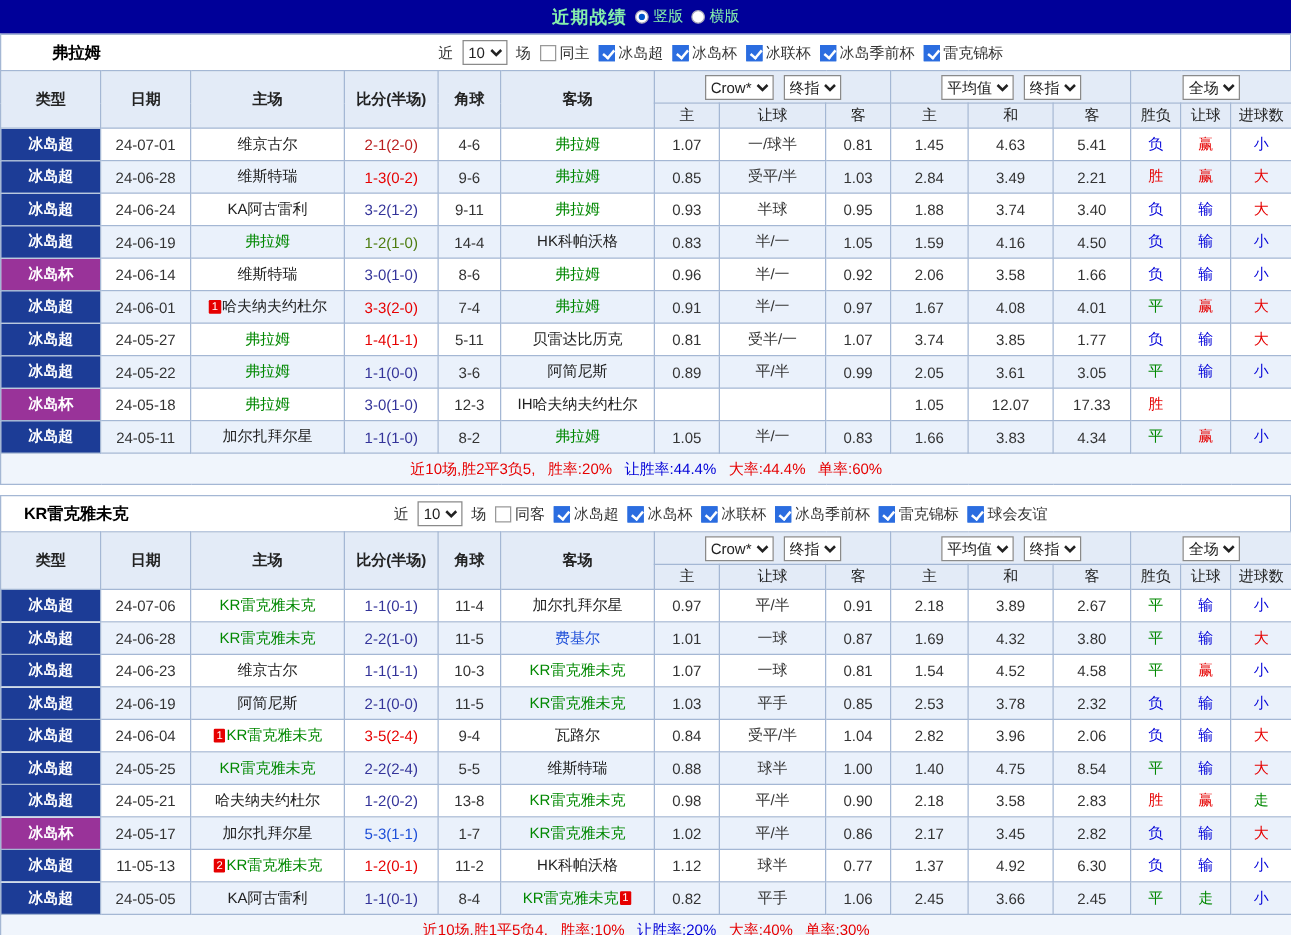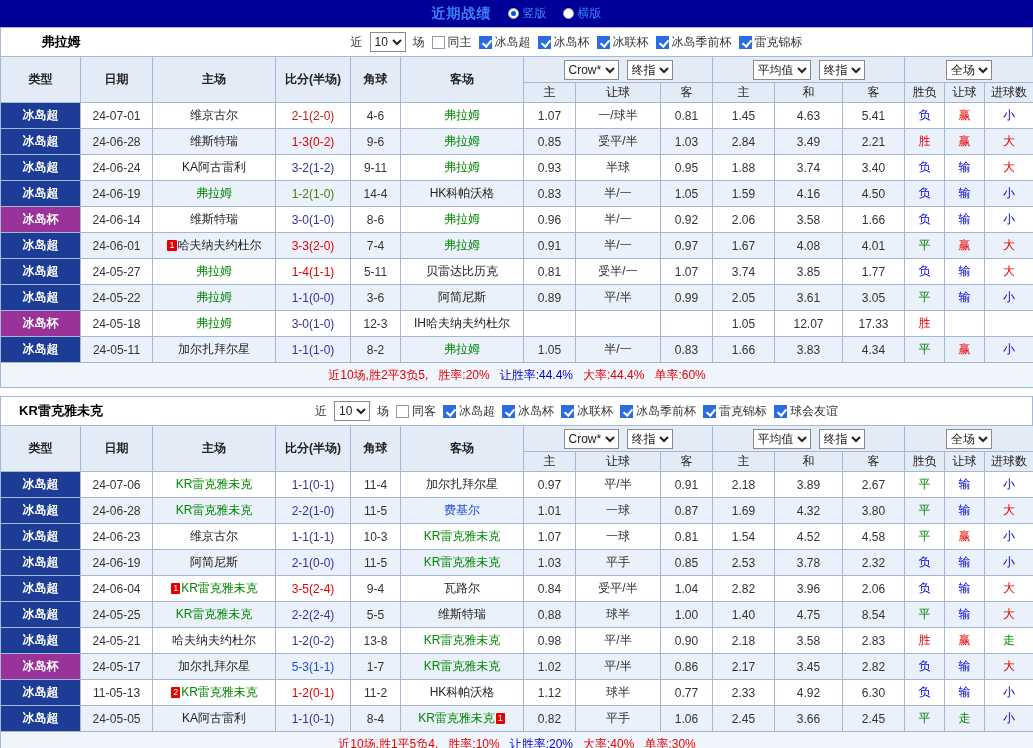--- a/index.html
+++ b/index.html
@@ -1,18 +1,18 @@
 <!DOCTYPE html>
 <html><head>
 <meta charset="utf-8">
 <style>
   *{box-sizing:border-box;margin:0;padding:0}
   html,body{background:#fff}
   body{width:1033px;font-family:"Liberation Sans","DejaVu Sans",sans-serif;font-size:12px;color:#333}
-  .titlebar{height:27px;background:#000099;display:flex;align-items:center;justify-content:center;gap:16px;color:#3b82f6}
+  .titlebar{height:27px;background:#000099;display:flex;align-items:center;justify-content:center;gap:6px;color:#86efac}
   .titlebar .ttl{font-weight:bold;font-size:14px;letter-spacing:1px}
   .radio{display:inline-flex;align-items:center;gap:4px;font-size:12px;cursor:pointer}
   .rdot{width:11px;height:11px;border-radius:50%;background:#fff;border:1px solid #aab;display:inline-flex;align-items:center;justify-content:center}
   .rdot.on::after{content:"";width:5px;height:5px;border-radius:50%;background:#0055cc}
   section{margin-bottom:8px}
   .filterbar{height:29px;display:flex;align-items:center;border:1px solid #A4B7D4;border-bottom:none;background:#fff}
   .teamname{width:120px;text-align:center;font-weight:bold;font-size:13px;color:#000}
   .fcontrols{flex:1;display:flex;align-items:center;justify-content:center;gap:7px}
   select{font-size:12px;height:20px;border:1px solid #8a8a8a;background:#fff;color:#222}
   .cb{width:13px;height:13px;display:inline-block;border:1px solid #999;background:#fff;position:relative;flex:none}
@@ -519,21 +519,21 @@
           <tr>
             <td class="type" style="color: rgb(255, 255, 255); background: rgb(28, 60, 150);">冰岛超</td>
             <td>11-05-13</td>
             <td><span class="badge">2</span><span style="color: rgb(0, 136, 0);">KR雷克雅未克</span></td>
             <td style="color: rgb(230, 0, 0);">1-2(0-1)</td>
             <td>11-2</td>
             <td><span style="color: rgb(34, 34, 34);">HK科帕沃格</span></td>
             <td>1.12</td>
             <td>球半</td>
             <td>0.77</td>
-            <td>2.33</td>
+            <td>1.37</td>
             <td>4.92</td>
             <td>6.30</td>
             <td style="color: rgb(0, 0, 216);">负</td>
             <td style="color: rgb(0, 0, 216);">输</td>
             <td style="color: rgb(0, 0, 216);">小</td>
           </tr>
           <tr class="alt">
             <td class="type" style="color: rgb(255, 255, 255); background: rgb(28, 60, 150);">冰岛超</td>
             <td>24-05-05</td>
             <td><span style="color: rgb(34, 34, 34);">KA阿古雷利</span></td>

